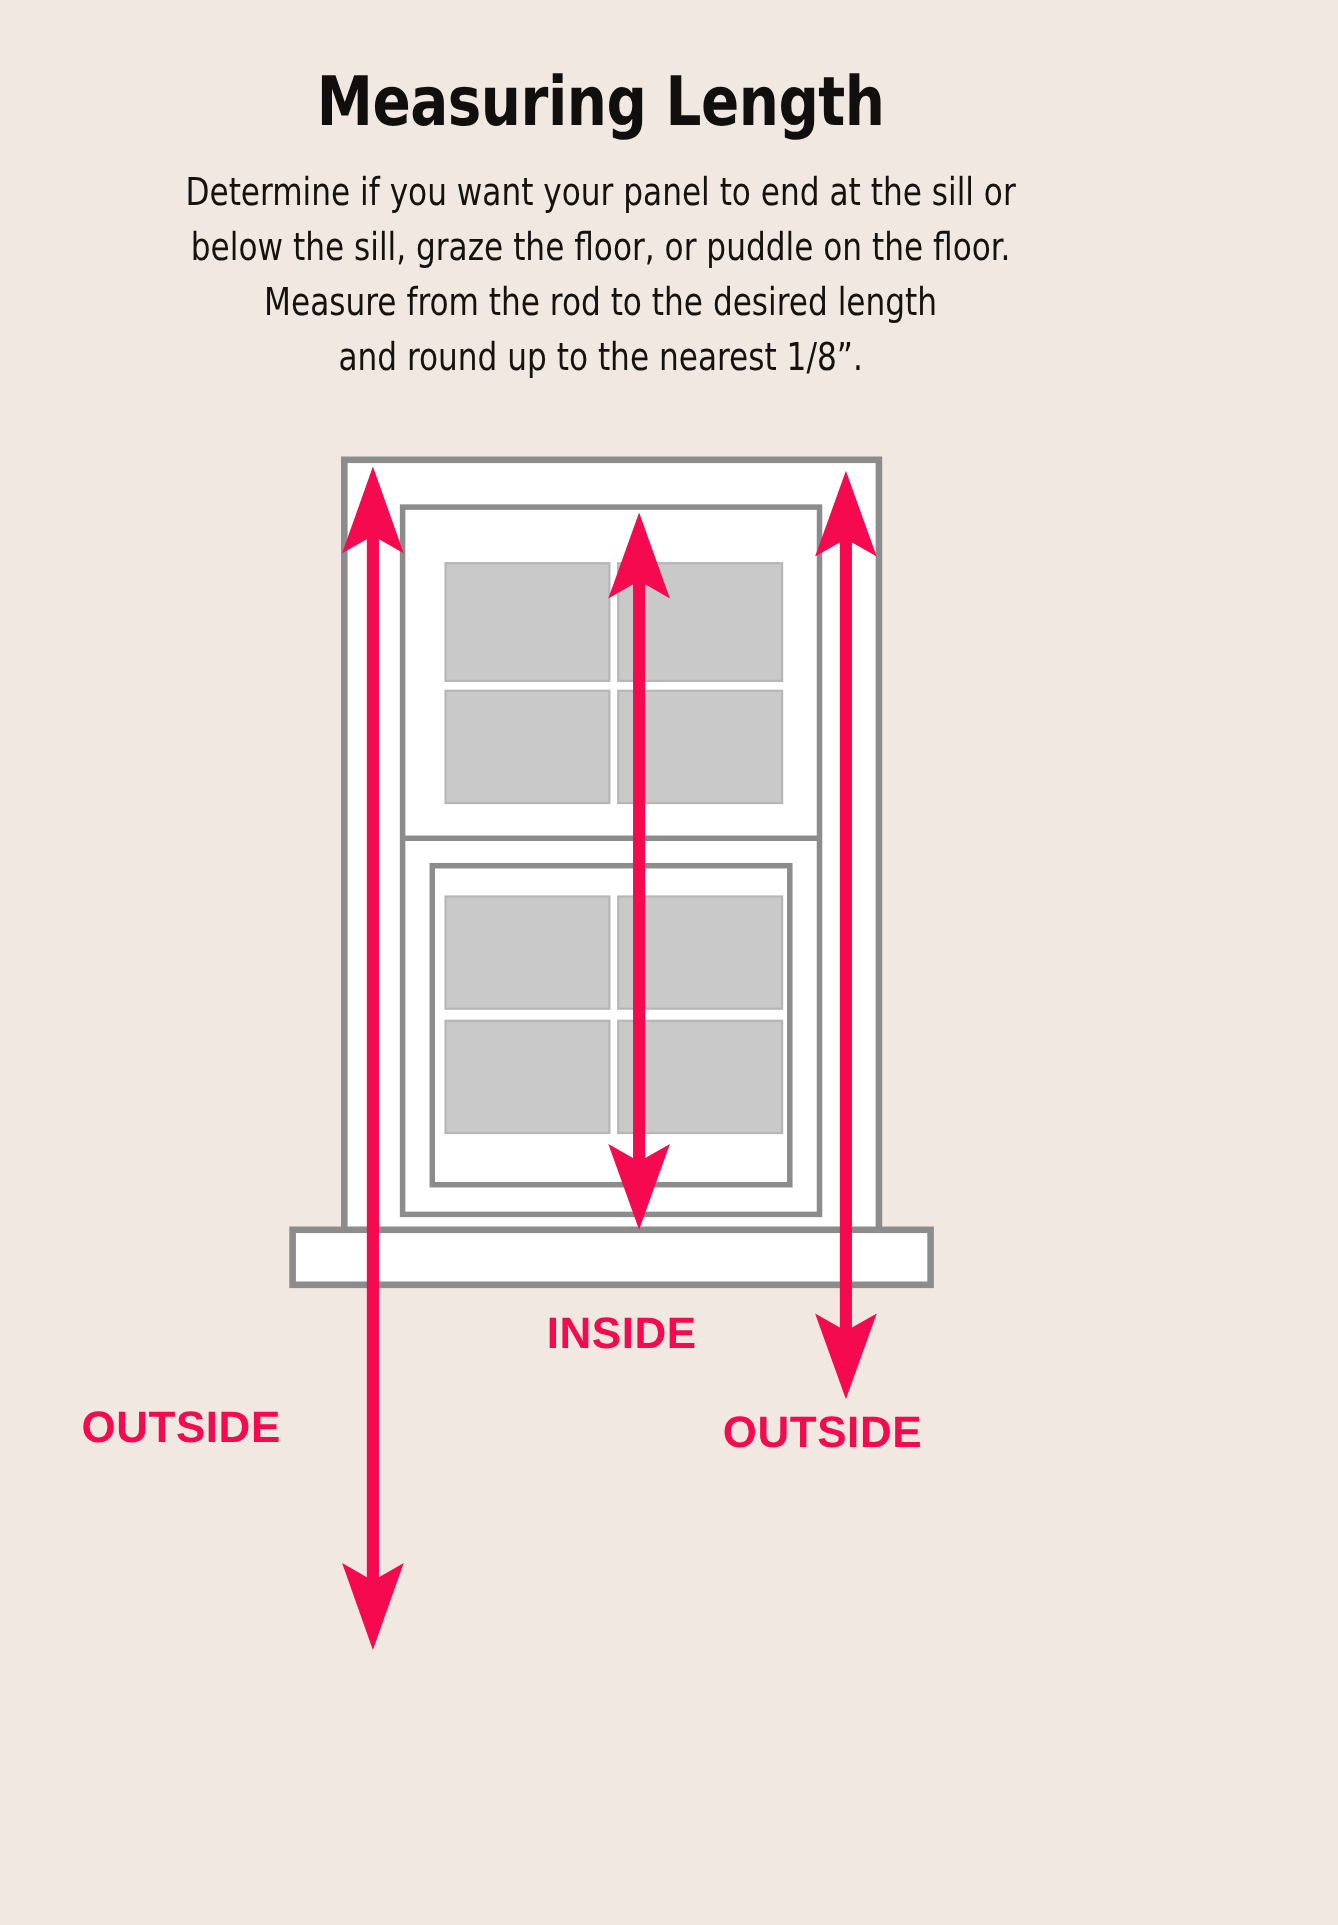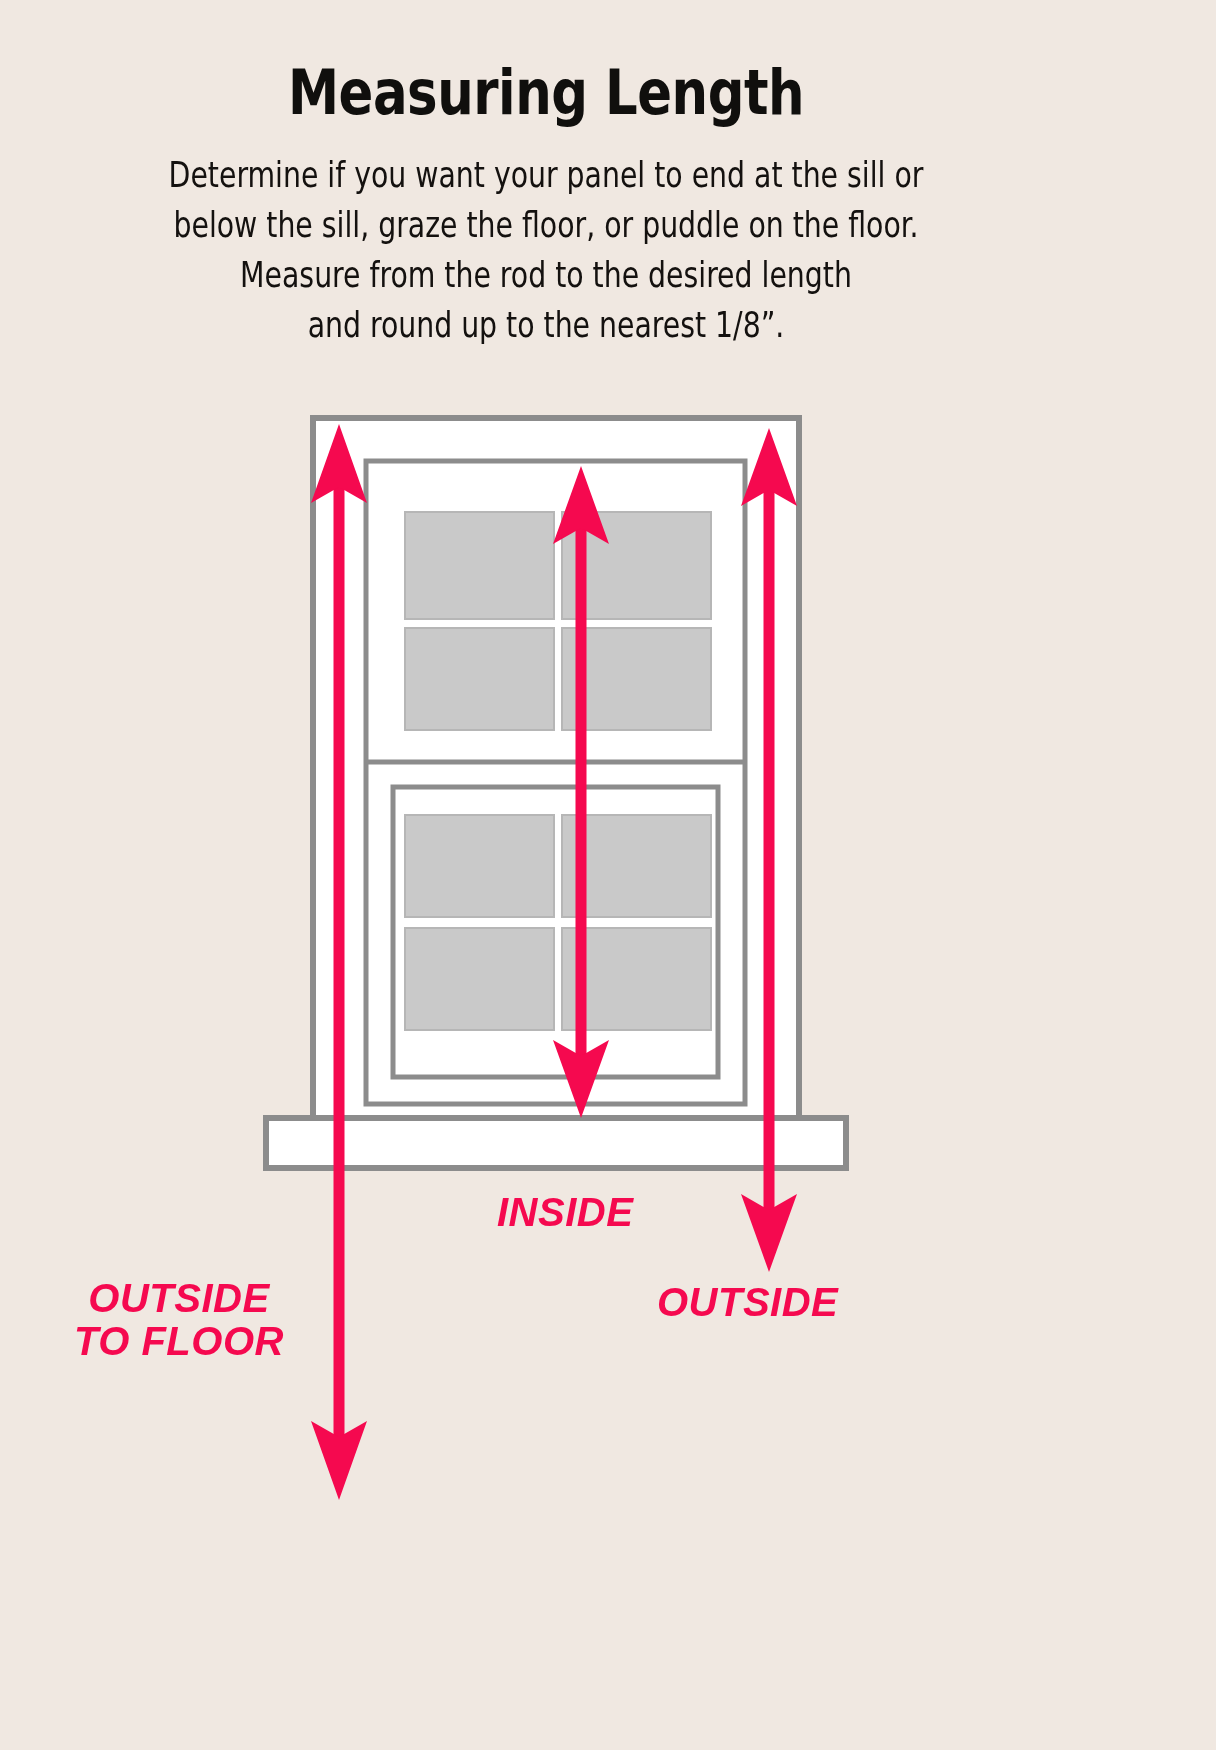--- a/index.html
+++ b/index.html
@@ -63,21 +63,20 @@
 
   
   .lbl {
     position: absolute;
     font-family: "Liberation Sans", sans-serif;
     font-weight: bold;
     color: #f5094f;
     letter-spacing: 0.5px;
     white-space: nowrap;
     line-height: 1.08;
-    font-style: italic;
   }
   .lbl-inside {
     left: 497px;
     top: 1191px;
     font-size: 40px;
   }
   .lbl-outside {
     left: 657px;
     top: 1281px;
     font-size: 40px;
@@ -154,16 +153,15 @@
 
     </svg>
   </div>
 
   <div class="lbl lbl-inside">INSIDE</div>
 
   <div class="lbl lbl-outside">OUTSIDE</div>
 
   <div class="lbl lbl-outside-floor">
     <span class="ln">OUTSIDE</span>
-    <span class="ln">TO FLOOR</span>
   </div>
 
 </div>
 
 </body></html>

